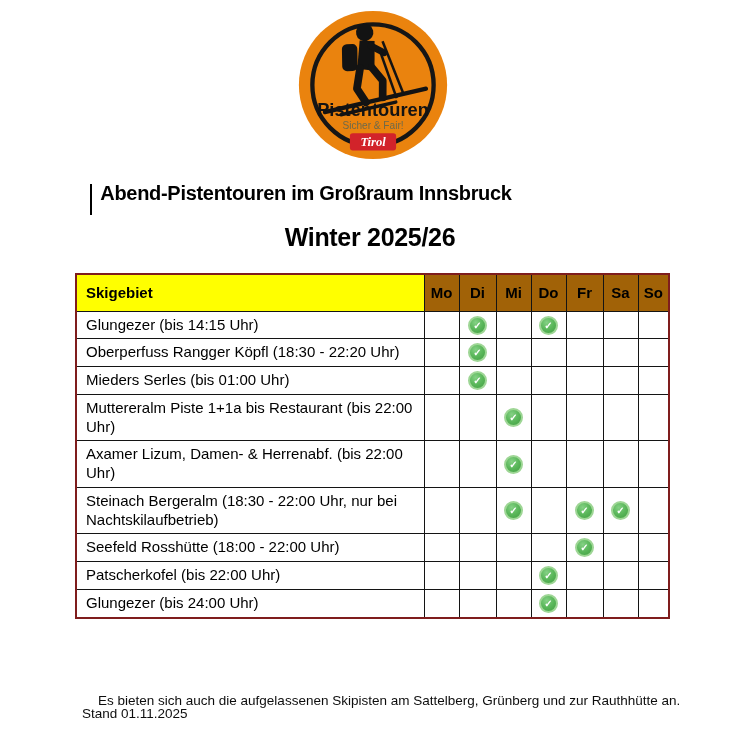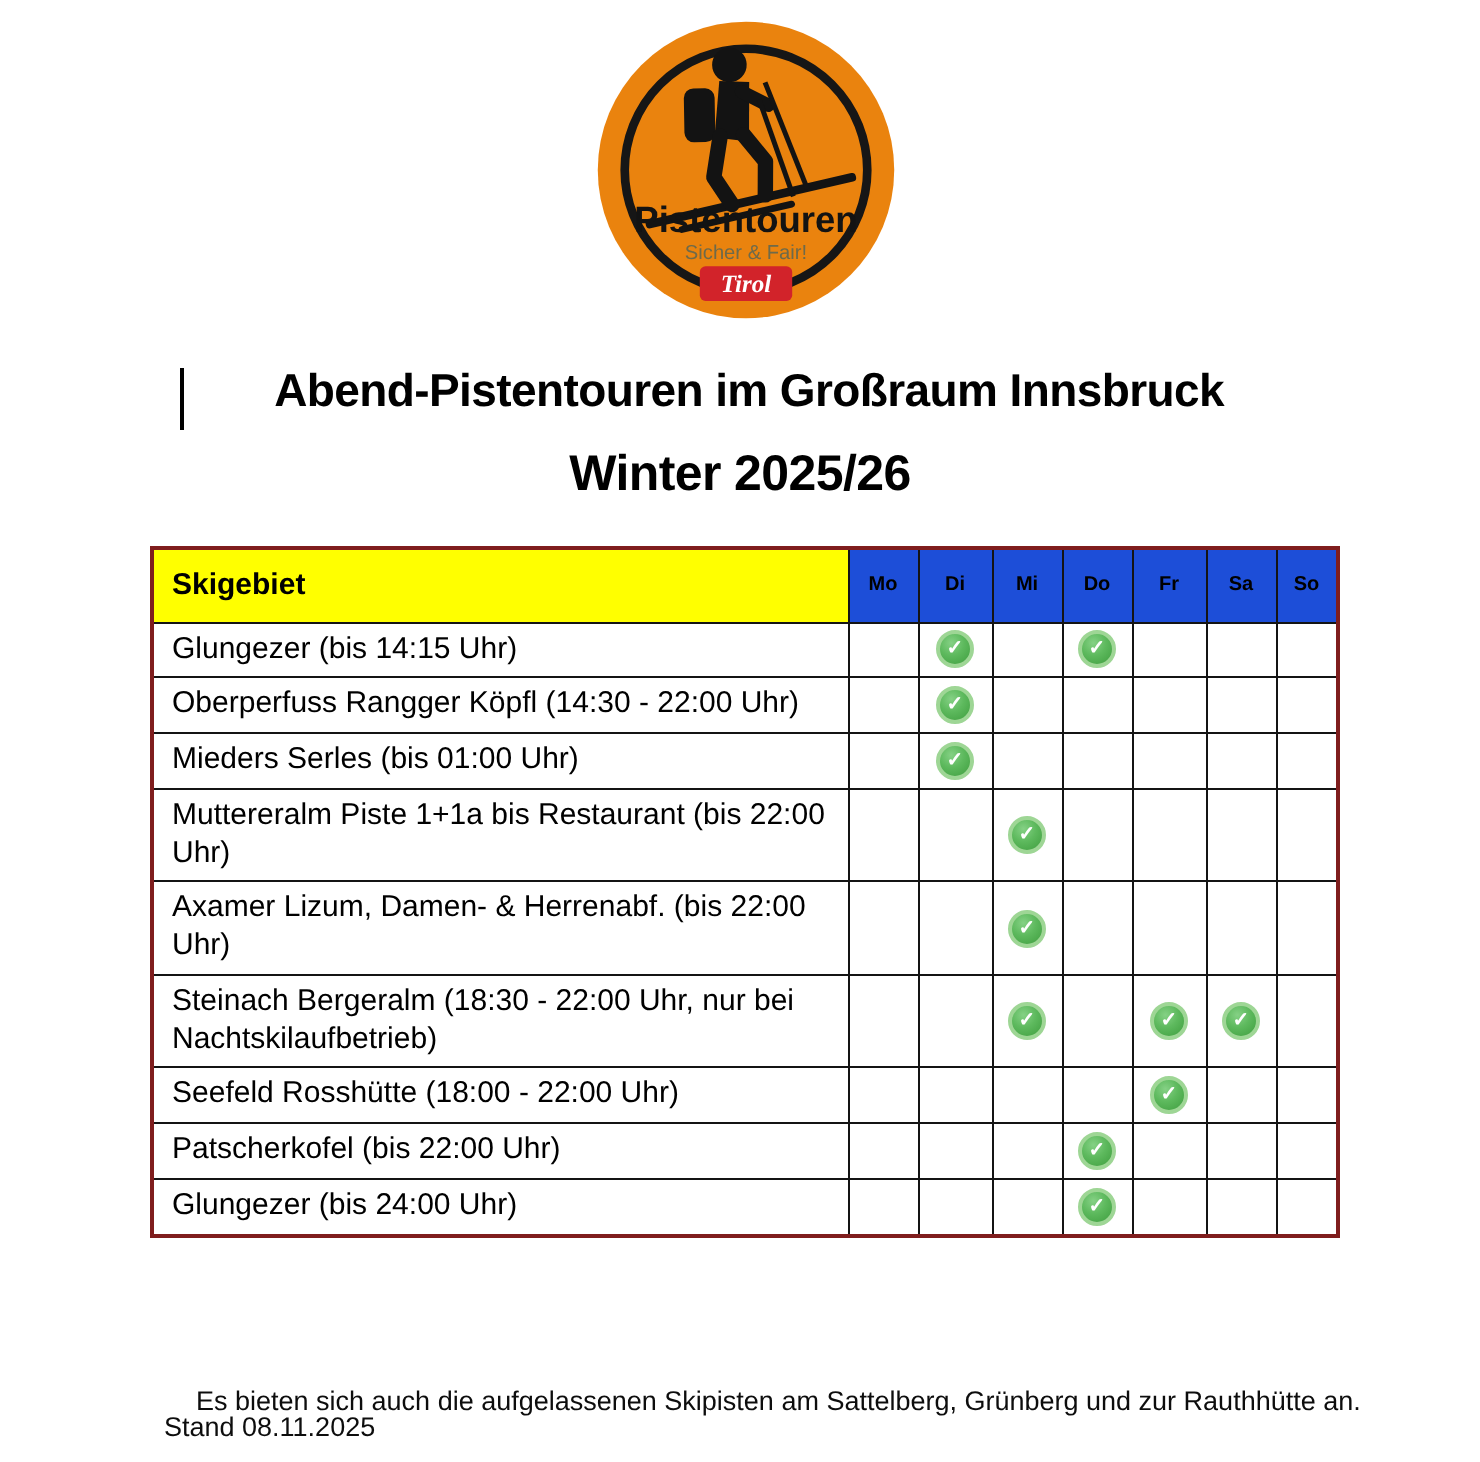--- a/index.html
+++ b/index.html
@@ -12,32 +12,32 @@
 
   
   .logo{position:absolute;left:296px;top:8px;width:154px;height:154px;}
   .logo svg{width:100%;height:100%;display:block;}
   .logo .brand-text{font-family:"Liberation Sans",sans-serif;font-weight:bold;font-size:19px;fill:#131313;}
   .logo .tagline-text{font-family:"Liberation Sans",sans-serif;font-size:10.5px;fill:#6e6a4a;}
   .logo .badge-text{font-family:"Liberation Serif",serif;font-style:italic;font-weight:bold;font-size:13px;fill:#ffffff;}
 
   
   .title-line1{position:absolute;top:182px;left:0;width:612px;margin:0;
-    text-align:right;font-size:23px;font-weight:bold;letter-spacing:-0.3px;}
+    text-align:center;font-size:20px;font-weight:bold;letter-spacing:-0.3px;}
   .title-line2{position:absolute;top:223px;left:0;width:740px;margin:0;
     text-align:center;font-size:25px;font-weight:bold;letter-spacing:-0.3px;}
   .text-cursor{position:absolute;left:90px;top:184px;width:2px;height:31px;background:#000;}
 
   
   .table-wrap{position:absolute;left:75px;top:273px;}
   table.schedule{border-collapse:collapse;table-layout:fixed;width:593px;
     font-size:15px;border:2px solid #7f1d1d;}
   table.schedule th,table.schedule td{border:1.5px solid #141414;box-sizing:border-box;}
   th.area{background:#ffff00;text-align:left;padding:0 0 0 9px;height:36px;font-size:15px;}
-  th.day{background:#1d4ed8;text-align:center;height:37px;font-size:10px;}
+  th.day{background:#a16207;text-align:center;height:37px;font-size:15px;}
   td.name{text-align:left;padding:4px 4px 4px 9px;height:27px;line-height:1.25;}
   td.daycell{text-align:center;vertical-align:middle;}
 
   
   .check{display:inline-block;width:15px;height:15px;border-radius:50%;
     background:radial-gradient(circle at 38% 30%, #85d185 0%, #5db95d 45%, #3f9e3f 100%);
     border:2px solid #9ed695;color:#fff;font-size:10px;line-height:15px;
     font-weight:bold;text-align:center;vertical-align:middle;}
 
   
@@ -105,21 +105,21 @@
             <td class="name">Glungezer (bis 14:15 Uhr)</td>
             <td class="daycell"></td>
             <td class="daycell"><span class="check">✓</span></td>
             <td class="daycell"></td>
             <td class="daycell"><span class="check">✓</span></td>
             <td class="daycell"></td>
             <td class="daycell"></td>
             <td class="daycell"></td>
           </tr>
           <tr>
-            <td class="name">Oberperfuss Rangger Köpfl (14:30 - 22:00 Uhr)</td>
+            <td class="name">Oberperfuss Rangger Köpfl (18:30 - 22:20 Uhr)</td>
             <td class="daycell"></td>
             <td class="daycell"><span class="check">✓</span></td>
             <td class="daycell"></td>
             <td class="daycell"></td>
             <td class="daycell"></td>
             <td class="daycell"></td>
             <td class="daycell"></td>
           </tr>
           <tr>
             <td class="name">Mieders Serles (bis 01:00 Uhr)</td>
@@ -189,15 +189,15 @@
             <td class="daycell"><span class="check">✓</span></td>
             <td class="daycell"></td>
             <td class="daycell"></td>
             <td class="daycell"></td>
           </tr>
         </tbody>
     </table>
   </div>
 
   <p class="note">Es bieten sich auch die aufgelassenen Skipisten am Sattelberg, Grünberg und zur Rauthhütte an.</p>
-  <p class="stand">Stand 08.11.2025</p>
+  <p class="stand">Stand 01.11.2025</p>
 
 </div>
 
 </body></html>

